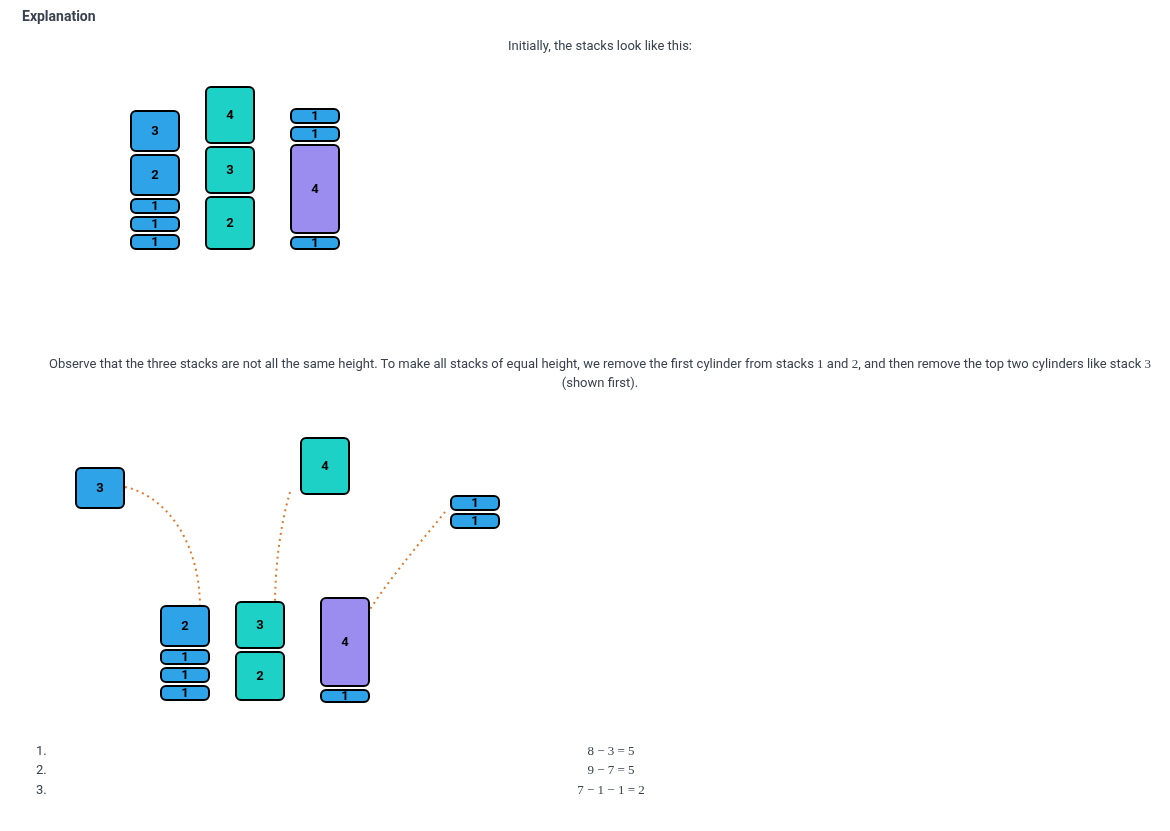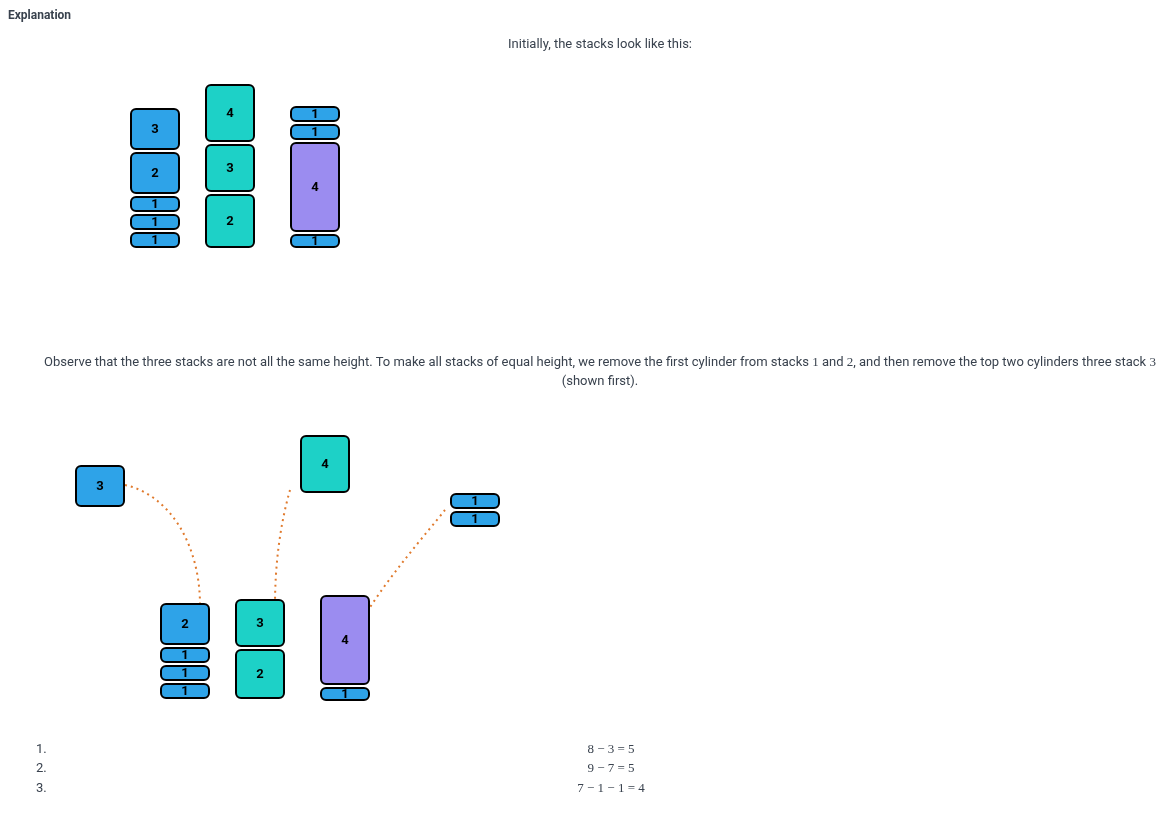--- a/index.html
+++ b/index.html
@@ -6,22 +6,22 @@
   body {
     margin: 0;
     padding: 8px 0 20px 0;
     font-family: -apple-system, BlinkMacSystemFont, "Segoe UI", Roboto, Helvetica, Arial, sans-serif;
     font-size: 13px;
     color: #39424e;
     background: #fff;
     width: 1170px;
   }
   h4.section-title {
-    margin: 0 0 12px 8px;
-    font-size: 12px;
+    margin: 0 0 12px 22px;
+    font-size: 14px;
     font-weight: 700;
   }
   .body-indent { margin-left: 30px; text-align: center; }
   p.para { margin: 0 0 14px 0; line-height: 1.5; }
   .math-num { font-family: Georgia, "Times New Roman", serif; }
 
   
   .diagram {
     position: relative;
     margin-bottom: 24px;
@@ -69,21 +69,21 @@
     <div class="block c-teal" style="left:175px; width:50px; top:76px;  height:48px;">3</div>
     <div class="block c-teal" style="left:175px; width:50px; top:126px; height:54px;">2</div>
 
     <div class="block c-blue" style="left:260px; width:50px; top:38px;  height:16px;">1</div>
     <div class="block c-blue" style="left:260px; width:50px; top:56px;  height:16px;">1</div>
     <div class="block c-violet" style="left:260px; width:50px; top:74px;  height:90px;">4</div>
     <div class="block c-blue" style="left:260px; width:50px; top:166px; height:14px;">1</div>
   </div>
 
   <p class="para">
-    <span>Observe that the three stacks are not all the same height. To make all stacks of equal height, we remove the first cylinder from stacks </span><span class="math-num">1</span><span> and </span><span class="math-num">2</span><span>, and then remove the top two cylinders three stack </span><span class="math-num">3</span><span> (shown first).</span>
+    <span>Observe that the three stacks are not all the same height. To make all stacks of equal height, we remove the first cylinder from stacks </span><span class="math-num">1</span><span> and </span><span class="math-num">2</span><span>, and then remove the top two cylinders like stack </span><span class="math-num">3</span><span> (shown first).</span>
   </p>
 
   <div class="diagram" style="height:310px;">
 
     <svg style="position:absolute; left:0; top:0; width:520px; height:310px;" viewBox="0 0 520 310">
       <path d="M 95 80 C 140 90, 170 140, 170 200" fill="none" stroke="#e07a2d" stroke-width="2" stroke-dasharray="2 4"></path>
       <path d="M 260 85 C 250 120, 245 160, 245 200" fill="none" stroke="#e07a2d" stroke-width="2" stroke-dasharray="2 4"></path>
       <path d="M 415 105 C 395 130, 360 170, 335 210" fill="none" stroke="#e07a2d" stroke-width="2" stroke-dasharray="2 4"></path>
     </svg>
 
@@ -101,16 +101,16 @@
     <div class="block c-teal" style="left:205px; width:50px; top:244px; height:50px;">2</div>
 
     <div class="block c-violet" style="left:290px; width:50px; top:190px; height:90px;">4</div>
     <div class="block c-blue" style="left:290px; width:50px; top:282px; height:14px;">1</div>
   </div>
 
 
   <ol class="calc">
     <li><span class="math-num">8 − 3 = 5</span></li>
     <li><span class="math-num">9 − 7 = 5</span></li>
-    <li><span class="math-num">7 − 1 − 1 = 4</span></li>
+    <li><span class="math-num">7 − 1 − 1 = 2</span></li>
   </ol>
 
 </div>
 
 </body></html>

